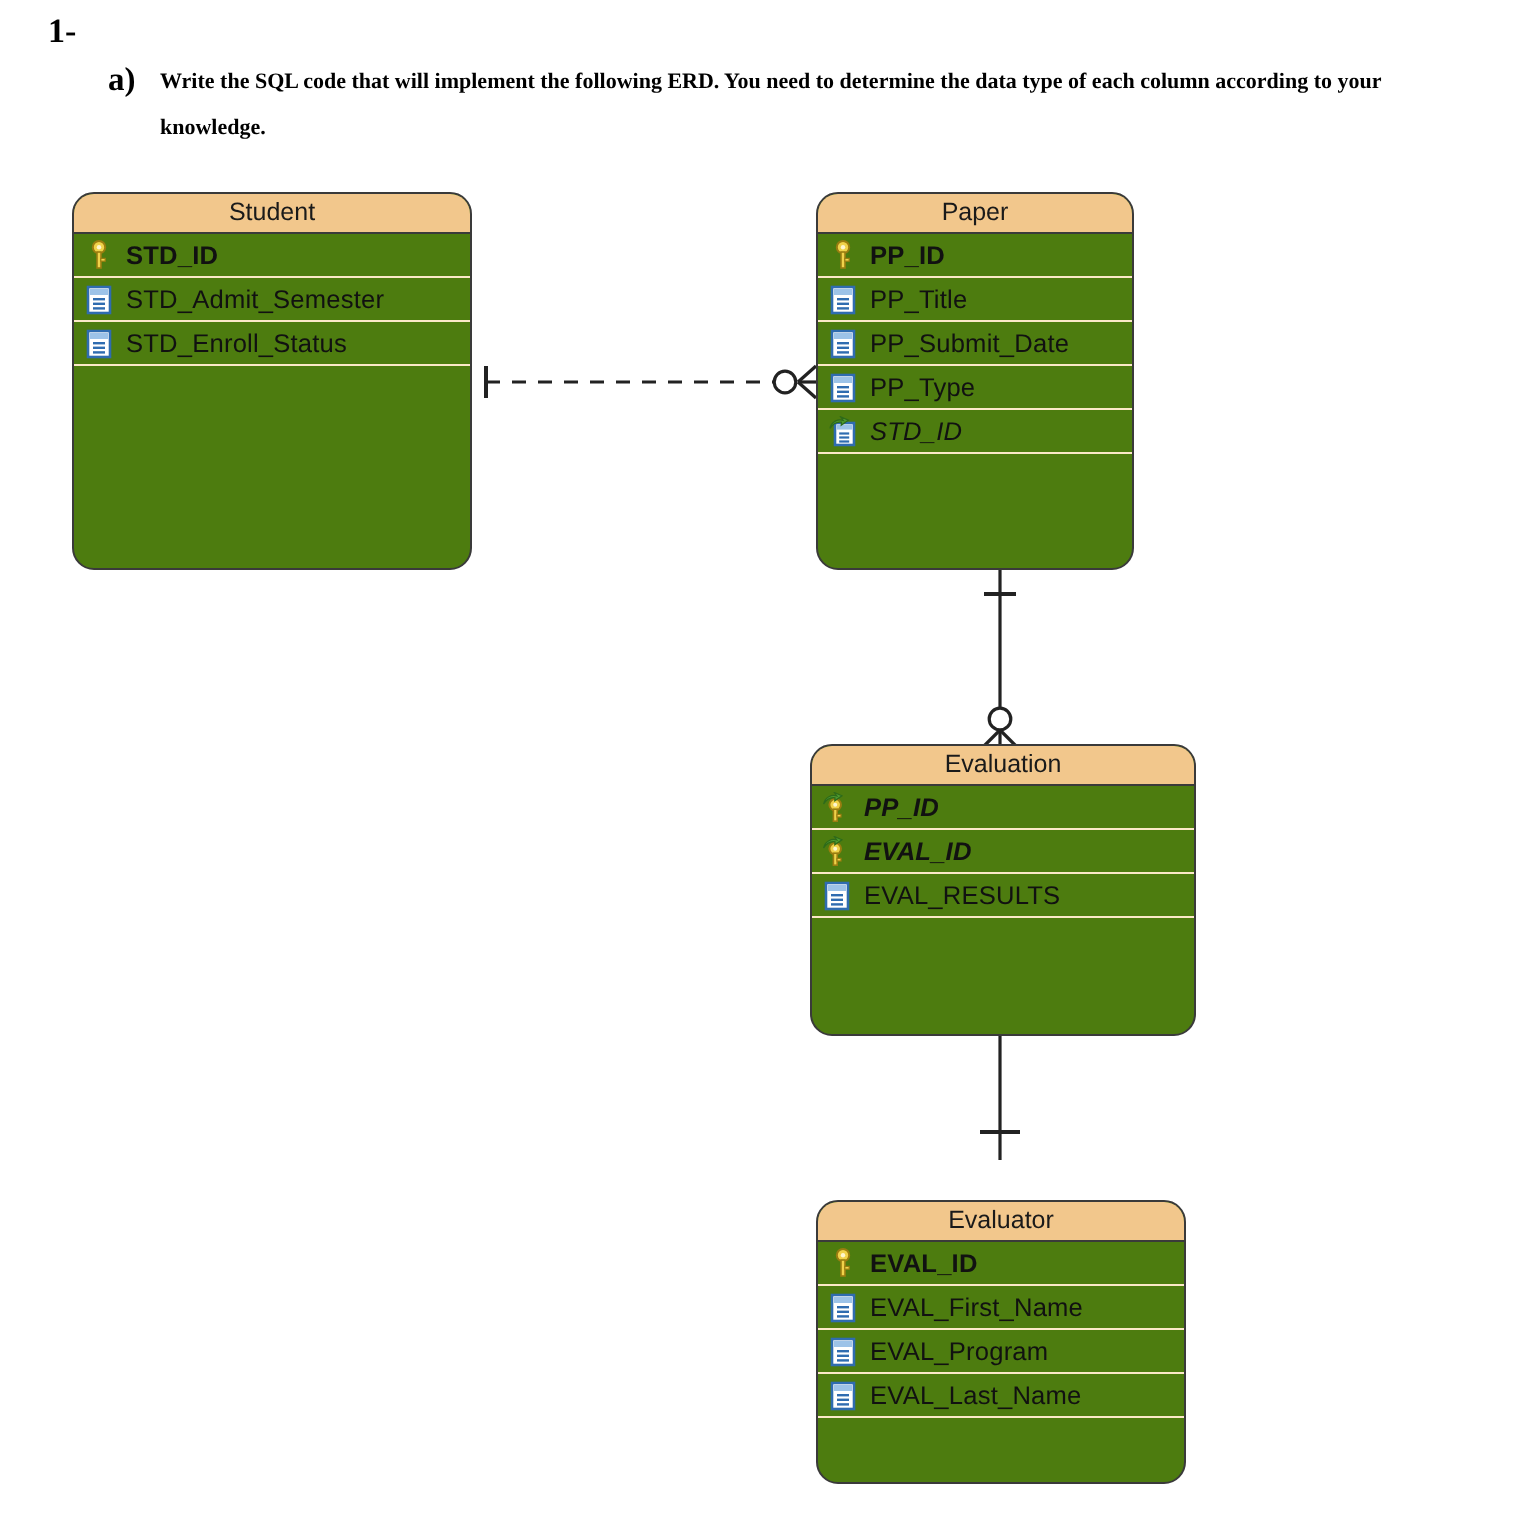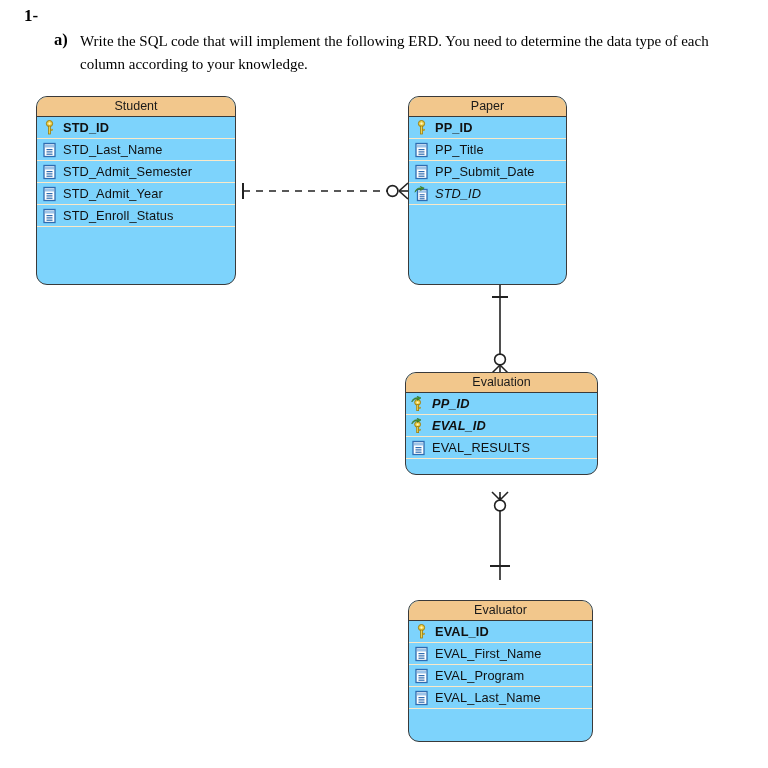--- a/index.html
+++ b/index.html
@@ -42,22 +42,22 @@
   .q-marker {
     font-family: "Liberation Serif", serif;
     font-weight: bold;
     font-size: 16.5px;
     color: #000;
     width: 26px;
     flex: 0 0 26px;
   }
   .q-text {
     font-family: "Liberation Serif", serif;
-    font-weight: normal;
-    font-size: 15px;
+    font-weight: bold;
+    font-size: 11px;
     line-height: 23px;
     color: #000;
     width: 650px;
   }
 
   
   .erd-canvas {
     position: absolute;
     left: 0; top: 0;
     width: 768px;
@@ -68,21 +68,21 @@
     left: 0; top: 0;
     width: 768px;
     height: 768px;
     pointer-events: none;
   }
 
   
   .entity {
     position: absolute;
     box-sizing: border-box;
-    background: #7dd3fc;
+    background: #4d7c0f;
     border: 1.6px solid #3a3a3a;
     border-radius: 11px;
     overflow: hidden;
   }
   .entity-header {
     height: 19px;
     line-height: 19px;
     text-align: center;
     font-size: 12.5px;
     color: #1a1a1a;
@@ -193,45 +193,21 @@
       <div class="attr-row">
         <span class="attr-icon">
           <svg class="icon-svg" width="15" height="16" viewBox="0 0 15 16">
             <rect x="2" y="1.5" width="11" height="13" fill="#ffffff" stroke="#2f6cb0" stroke-width="1.3"></rect>
             <rect x="3" y="2.5" width="9" height="3" fill="#9dc3e8"></rect>
             <rect x="4.5" y="7" width="6" height="1.2" fill="#2f6cb0"></rect>
             <rect x="4.5" y="9.3" width="6" height="1.2" fill="#2f6cb0"></rect>
             <rect x="4.5" y="11.6" width="6" height="1.2" fill="#2f6cb0"></rect>
           </svg>
         </span>
-        <span class="attr-label">STD_Last_Name</span>
-      </div>
-      <div class="attr-row">
-        <span class="attr-icon">
-          <svg class="icon-svg" width="15" height="16" viewBox="0 0 15 16">
-            <rect x="2" y="1.5" width="11" height="13" fill="#ffffff" stroke="#2f6cb0" stroke-width="1.3"></rect>
-            <rect x="3" y="2.5" width="9" height="3" fill="#9dc3e8"></rect>
-            <rect x="4.5" y="7" width="6" height="1.2" fill="#2f6cb0"></rect>
-            <rect x="4.5" y="9.3" width="6" height="1.2" fill="#2f6cb0"></rect>
-            <rect x="4.5" y="11.6" width="6" height="1.2" fill="#2f6cb0"></rect>
-          </svg>
-        </span>
         <span class="attr-label">STD_Admit_Semester</span>
-      </div>
-      <div class="attr-row">
-        <span class="attr-icon">
-          <svg class="icon-svg" width="15" height="16" viewBox="0 0 15 16">
-            <rect x="2" y="1.5" width="11" height="13" fill="#ffffff" stroke="#2f6cb0" stroke-width="1.3"></rect>
-            <rect x="3" y="2.5" width="9" height="3" fill="#9dc3e8"></rect>
-            <rect x="4.5" y="7" width="6" height="1.2" fill="#2f6cb0"></rect>
-            <rect x="4.5" y="9.3" width="6" height="1.2" fill="#2f6cb0"></rect>
-            <rect x="4.5" y="11.6" width="6" height="1.2" fill="#2f6cb0"></rect>
-          </svg>
-        </span>
-        <span class="attr-label">STD_Admit_Year</span>
       </div>
       <div class="attr-row">
         <span class="attr-icon">
           <svg class="icon-svg" width="15" height="16" viewBox="0 0 15 16">
             <rect x="2" y="1.5" width="11" height="13" fill="#ffffff" stroke="#2f6cb0" stroke-width="1.3"></rect>
             <rect x="3" y="2.5" width="9" height="3" fill="#9dc3e8"></rect>
             <rect x="4.5" y="7" width="6" height="1.2" fill="#2f6cb0"></rect>
             <rect x="4.5" y="9.3" width="6" height="1.2" fill="#2f6cb0"></rect>
             <rect x="4.5" y="11.6" width="6" height="1.2" fill="#2f6cb0"></rect>
           </svg>
@@ -271,38 +247,50 @@
         <span class="attr-icon">
           <svg class="icon-svg" width="15" height="16" viewBox="0 0 15 16">
             <rect x="2" y="1.5" width="11" height="13" fill="#ffffff" stroke="#2f6cb0" stroke-width="1.3"></rect>
             <rect x="3" y="2.5" width="9" height="3" fill="#9dc3e8"></rect>
             <rect x="4.5" y="7" width="6" height="1.2" fill="#2f6cb0"></rect>
             <rect x="4.5" y="9.3" width="6" height="1.2" fill="#2f6cb0"></rect>
             <rect x="4.5" y="11.6" width="6" height="1.2" fill="#2f6cb0"></rect>
           </svg>
         </span>
         <span class="attr-label">PP_Submit_Date</span>
+      </div>
+      <div class="attr-row">
+        <span class="attr-icon">
+          <svg class="icon-svg" width="15" height="16" viewBox="0 0 15 16">
+            <rect x="2" y="1.5" width="11" height="13" fill="#ffffff" stroke="#2f6cb0" stroke-width="1.3"></rect>
+            <rect x="3" y="2.5" width="9" height="3" fill="#9dc3e8"></rect>
+            <rect x="4.5" y="7" width="6" height="1.2" fill="#2f6cb0"></rect>
+            <rect x="4.5" y="9.3" width="6" height="1.2" fill="#2f6cb0"></rect>
+            <rect x="4.5" y="11.6" width="6" height="1.2" fill="#2f6cb0"></rect>
+          </svg>
+        </span>
+        <span class="attr-label">PP_Type</span>
       </div>
       <div class="attr-row fk">
         <span class="attr-icon">
           <svg class="icon-svg" width="15" height="16" viewBox="0 0 15 16">
             <rect x="3.5" y="3.5" width="9.5" height="11" fill="#ffffff" stroke="#2f6cb0" stroke-width="1.3"></rect>
             <rect x="4.4" y="4.4" width="7.7" height="2.4" fill="#9dc3e8"></rect>
             <rect x="5.6" y="8.2" width="5" height="1.1" fill="#2f6cb0"></rect>
             <rect x="5.6" y="10.2" width="5" height="1.1" fill="#2f6cb0"></rect>
             <rect x="5.6" y="12.2" width="5" height="1.1" fill="#2f6cb0"></rect>
             <path d="M1 6.2 C1.6 2.6 5.2 1.4 7.6 2.2 L6.3 0.4 L10.2 2.1 L6.6 4.6 L6.7 3.1 C4.6 2.8 2.4 3.9 1 6.2 Z" fill="#4E9A2F" stroke="#2e6a1a" stroke-width="0.6"></path>
           </svg>
         </span>
         <span class="attr-label">STD_ID</span>
       </div>
     </div>
   </div>
 
-  <div class="entity" style="left:405px; top:372px; width:193px; height:103px;">
+  <div class="entity" style="left:405px; top:372px; width:193px; height:146px;">
     <div class="entity-header">Evaluation</div>
     <div class="attr-list">
       <div class="attr-row pkfk">
         <span class="attr-icon">
           <svg class="icon-svg" width="15" height="16" viewBox="0 0 15 16">
             <circle cx="6.6" cy="6.4" r="2.9" fill="#F0D24A" stroke="#9a7d10" stroke-width="1"></circle>
             <circle cx="6.6" cy="6.4" r="1" fill="#fdf6cf"></circle>
             <rect x="5.7" y="8.6" width="1.9" height="6" fill="#F0D24A" stroke="#9a7d10" stroke-width="0.8"></rect>
             <rect x="7.5" y="11.2" width="2" height="1.3" fill="#F0D24A" stroke="#9a7d10" stroke-width="0.6"></rect>
             <path d="M0.8 6 C1.4 2.4 5 1.2 7.4 2 L6.1 0.2 L10 1.9 L6.4 4.4 L6.5 2.9 C4.4 2.6 2.2 3.7 0.8 6 Z" fill="#4E9A2F" stroke="#2e6a1a" stroke-width="0.6"></path>

